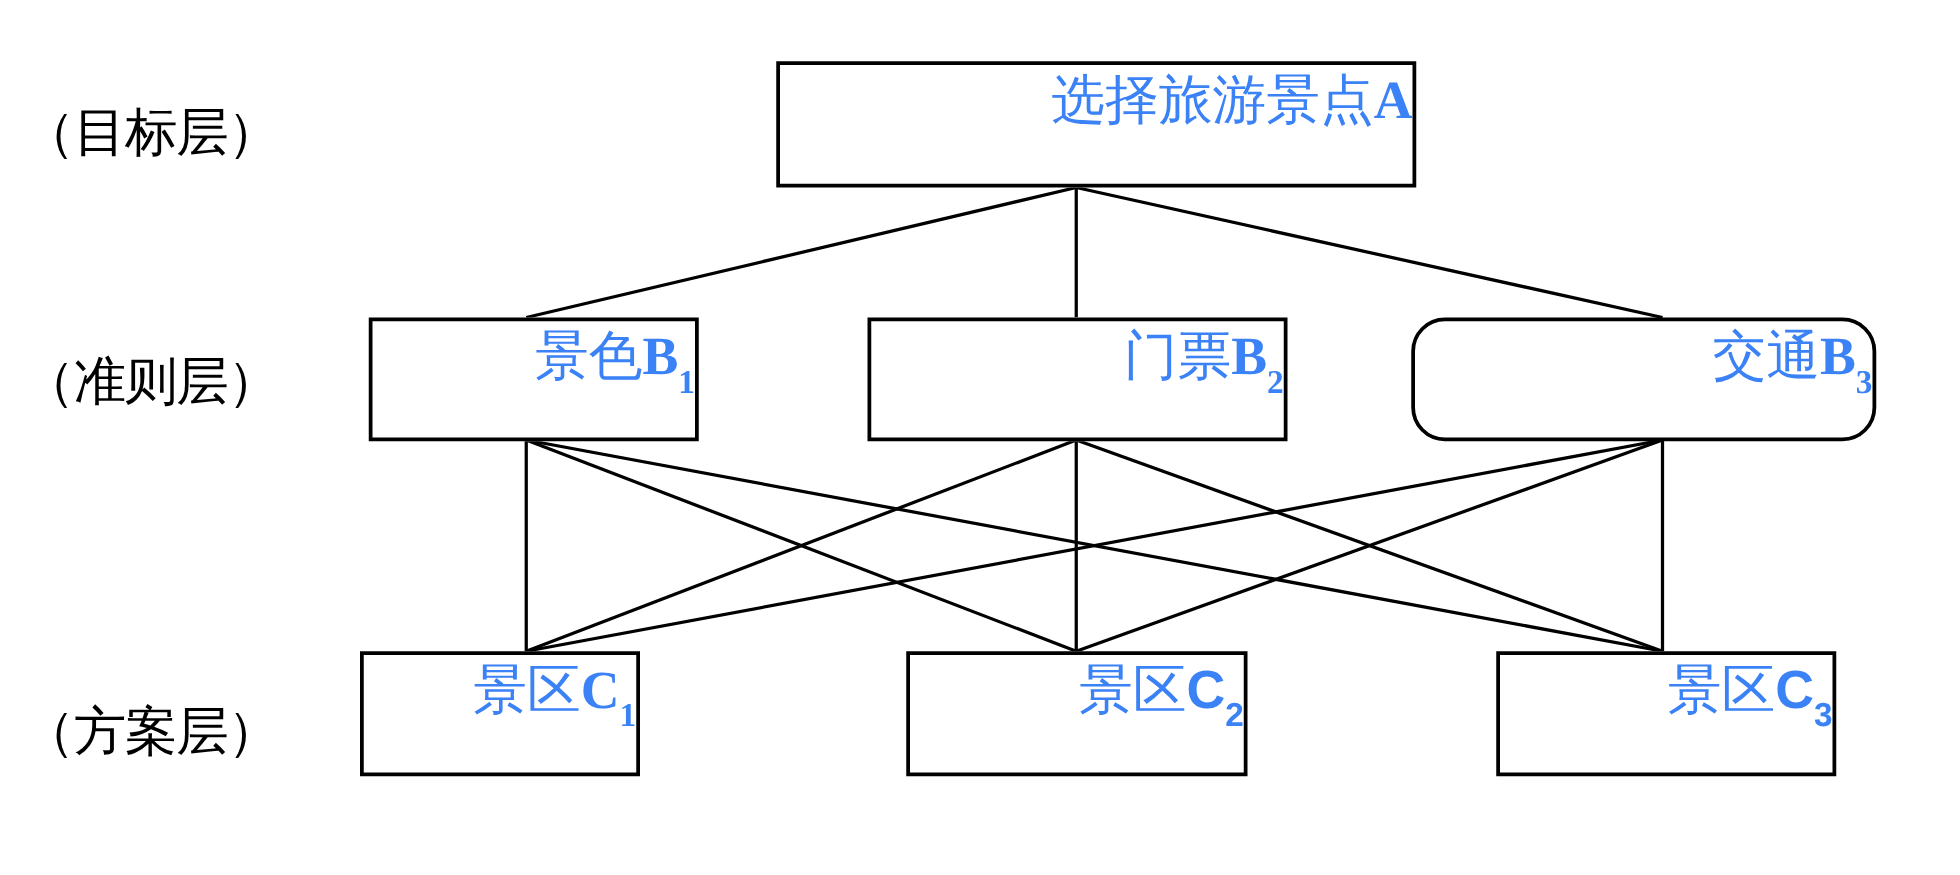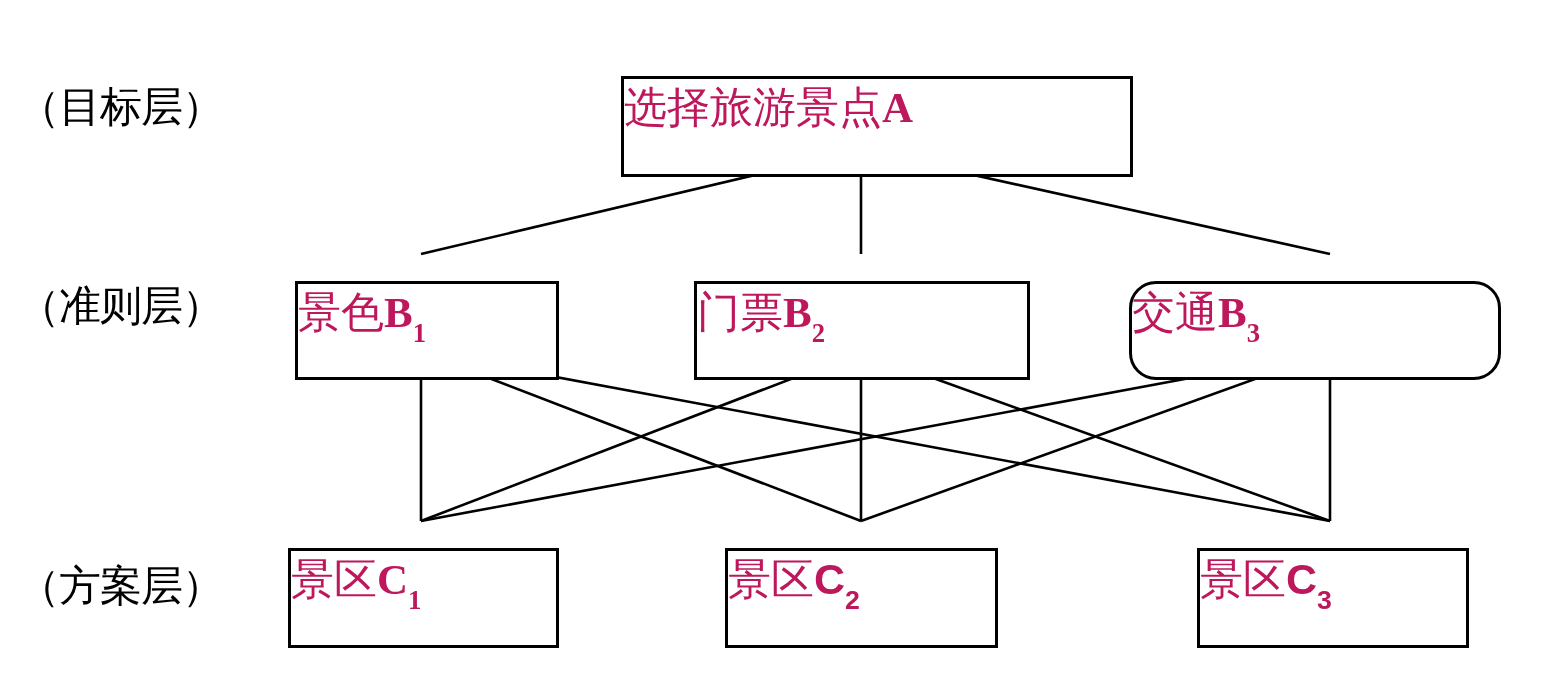--- a/index.html
+++ b/index.html
@@ -31,23 +31,22 @@
     white-space: nowrap;
     letter-spacing: -1px;
   }
   .node {
     position: absolute;
     box-sizing: border-box;
     border: 3px solid #000000;
     background: #ffffff;
     display: flex;
     align-items: flex-start;
-    justify-content: flex-start;
-    color: #be185d;
-    margin-top: 27px;
+    justify-content: flex-end;
+    color: #3b82f6;
   }
   .node-text {
     display: inline-block;
     white-space: nowrap;
     font-family: "Liberation Serif", "DejaVu Serif", serif;
     font-size: 43px;
     line-height: 1.05;
     padding-top: 6px;
   }
   .lat {
@@ -106,21 +105,21 @@
   </div>
 
   <div class="node" style="left:694px; top:254px; width:336px; height:99px;">
     <span class="node-text"><span>门票</span><span class="lat">B</span><span class="lat sub">2</span></span>
   </div>
 
   <div class="node" style="left:1129px; top:254px; width:372px; height:99px;border-radius:27px;">
     <span class="node-text"><span>交通</span><span class="lat">B</span><span class="lat sub">3</span></span>
   </div>
 
-  <div class="node" style="left:288px; top:521px; width:271px; height:100px;">
+  <div class="node" style="left:288px; top:521px; width:224px; height:100px;">
     <span class="node-text"><span>景区</span><span class="lat">C</span><span class="lat sub">1</span></span>
   </div>
 
   <div class="node" style="left:725px; top:521px; width:273px; height:100px;">
     <span class="node-text"><span>景区</span><span class="lat-sans">C</span><span class="lat-sans sub">2</span></span>
   </div>
 
   <div class="node" style="left:1197px; top:521px; width:272px; height:100px;">
     <span class="node-text"><span>景区</span><span class="lat-sans">C</span><span class="lat-sans sub">3</span></span>
   </div>

